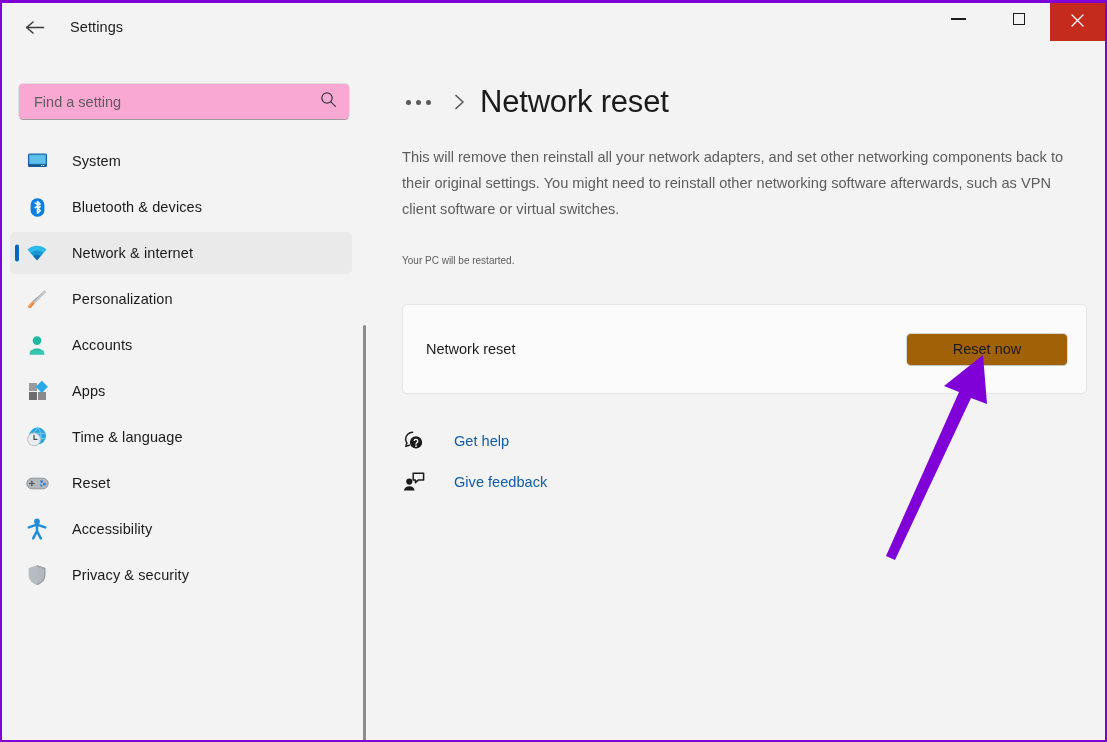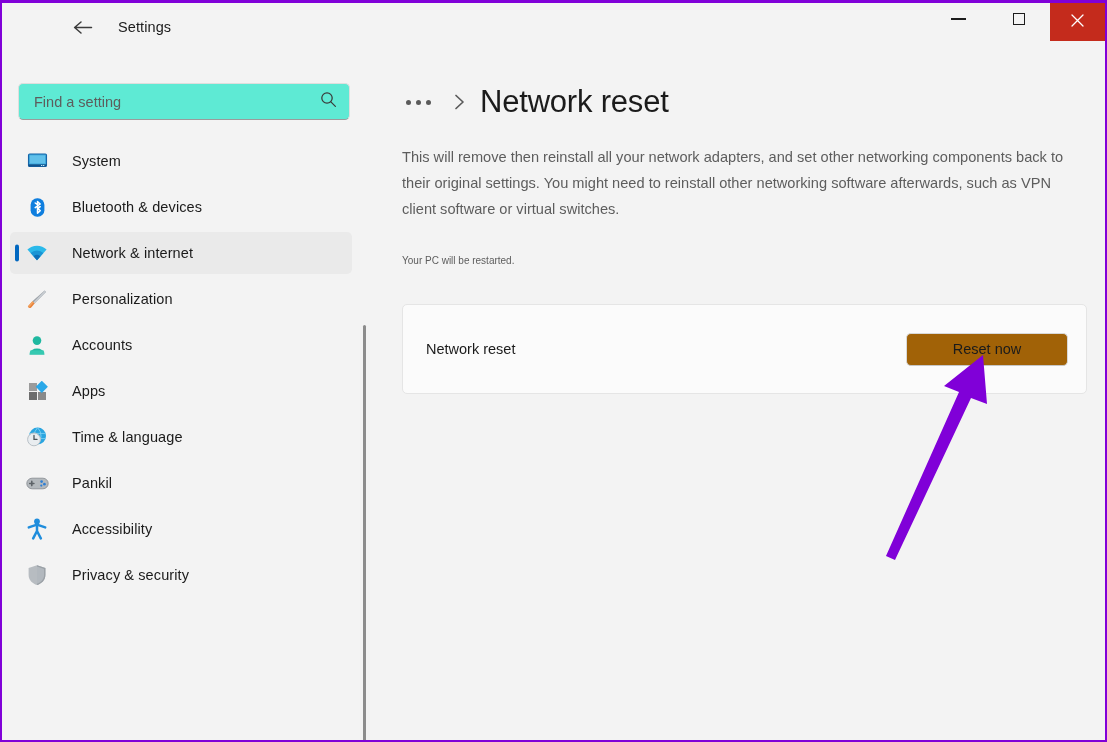--- a/index.html
+++ b/index.html
@@ -21,21 +21,20 @@
     overflow: hidden;
   }
 
   
   #titlebar {
     position: absolute;
     top: 0; left: 0; right: 0;
     height: 58px;
     display: flex;
     align-items: flex-start;
-    padding-left: 48px;
   }
 
   .tb-left {
     display: flex;
     align-items: center;
     height: 48px;
     padding-left: 14px;
   }
 
   .back-btn {
@@ -149,21 +148,21 @@
     font-size: 17px;
     font-weight: bold;
     color: #1b1b1b;
     margin-left: 32px;
     letter-spacing: .1px;
   }
 
   .search-wrap {
     margin: 22px 16px 0 16px;
     height: 37px;
-    background: #5eead4;
+    background: #f9a8d4;
     border: 1px solid #dededd;
     border-bottom-color: #9b9b9b;
     border-radius: 5px;
     display: flex;
     align-items: center;
     padding: 0 12px 0 15px;
     cursor: text;
   }
   .search-input {
     flex: 1 1 auto;
@@ -460,21 +459,21 @@
         <span class="nav-icon">
           <svg width="23" height="17" viewBox="0 0 23 17">
             <rect x="0.8" y="3.2" width="21.4" height="10.6" rx="5.3" fill="#b4b9bd"></rect>
             <rect x="0.8" y="3.2" width="21.4" height="10.6" rx="5.3" fill="none" stroke="#8b9095" stroke-width=".9"></rect>
             <path d="M5.8 6.4 V10.6 M3.7 8.5 H7.9" stroke="#5d6368" stroke-width="1.6" stroke-linecap="round"></path>
             <circle cx="15.6" cy="6.6" r="1.35" fill="#2f7fd4"></circle>
             <circle cx="18.4" cy="9.2" r="1.35" fill="#2f7fd4"></circle>
             <circle cx="15.3" cy="10.6" r="1.1" fill="#2f7fd4"></circle>
           </svg>
         </span>
-        <span class="nav-label">Pankil</span>
+        <span class="nav-label">Reset</span>
       </div>
 
       <div class="nav-item">
         <span class="nav-icon">
           <svg width="20" height="22" viewBox="0 0 20 22">
             <circle cx="10" cy="3.4" r="2.9" fill="#1f8ddc"></circle>
             <path d="M10 6.6 L1.8 9.4 M10 6.6 L18.2 9.4" stroke="#1f8ddc" stroke-width="2.5" stroke-linecap="round"></path>
             <path d="M10 6.6 V13 M10 13 L6.2 20.4 M10 13 L13.8 20.4" stroke="#1f8ddc" stroke-width="2.5" stroke-linecap="round"></path>
           </svg>
         </span>
@@ -515,19 +514,45 @@
 
     <div class="desc">This will remove then reinstall all your network adapters, and set other networking components back to their original settings. You might need to reinstall other networking software afterwards, such as VPN client software or virtual switches.</div>
     <div class="desc2">Your PC will be restarted.</div>
 
     <div class="card">
       <span class="card-label">Network reset</span>
       <span class="card-spacer"></span>
       <button class="reset-btn">Reset now</button>
     </div>
 
+    <div class="links">
+
+      <div class="link-row">
+        <span class="link-icon">
+          <svg width="22" height="21" viewBox="0 0 22 21">
+            <path d="M9.6 2.2 A7 7 0 0 0 2.6 9 A7 7 0 0 0 3.9 13 L2.8 16.4 L6.4 15.3" fill="none" stroke="#1b1b1b" stroke-width="1.5" stroke-linecap="round" stroke-linejoin="round"></path>
+            <circle cx="13" cy="12.4" r="6.1" fill="#1b1b1b"></circle>
+            <path d="M11.2 10.4 A1.9 1.9 0 0 1 14.8 11.2 C14.8 12.5 13 12.6 13 14" fill="none" stroke="#ffffff" stroke-width="1.3" stroke-linecap="round"></path>
+            <circle cx="13" cy="16.1" r=".95" fill="#ffffff"></circle>
+          </svg>
+        </span>
+        <span class="link-text">Get help</span>
+      </div>
+
+      <div class="link-row">
+        <span class="link-icon">
+          <svg width="22" height="21" viewBox="0 0 22 21">
+            <circle cx="6.3" cy="10.6" r="3.1" fill="#1b1b1b"></circle>
+            <path d="M0.9 19.4 A5.6 5.6 0 0 1 11.7 19.4 Z" fill="#1b1b1b"></path>
+            <path d="M10.2 2.2 H20.6 V9.1 H15.2 L12.4 11.6 V9.1 H10.2 Z" fill="none" stroke="#1b1b1b" stroke-width="1.5" stroke-linejoin="round"></path>
+          </svg>
+        </span>
+        <span class="link-text">Give feedback</span>
+      </div>
+
+    </div>
   </div>
 
   <svg id="annotation" viewBox="0 0 1107 742">
     <path d="M884 553 L957 389 L942 383 L981 352 L985 401 L969 395 L893 557 Z" fill="#8000d8"></path>
   </svg>
 
 </div>
 
 </body></html>

